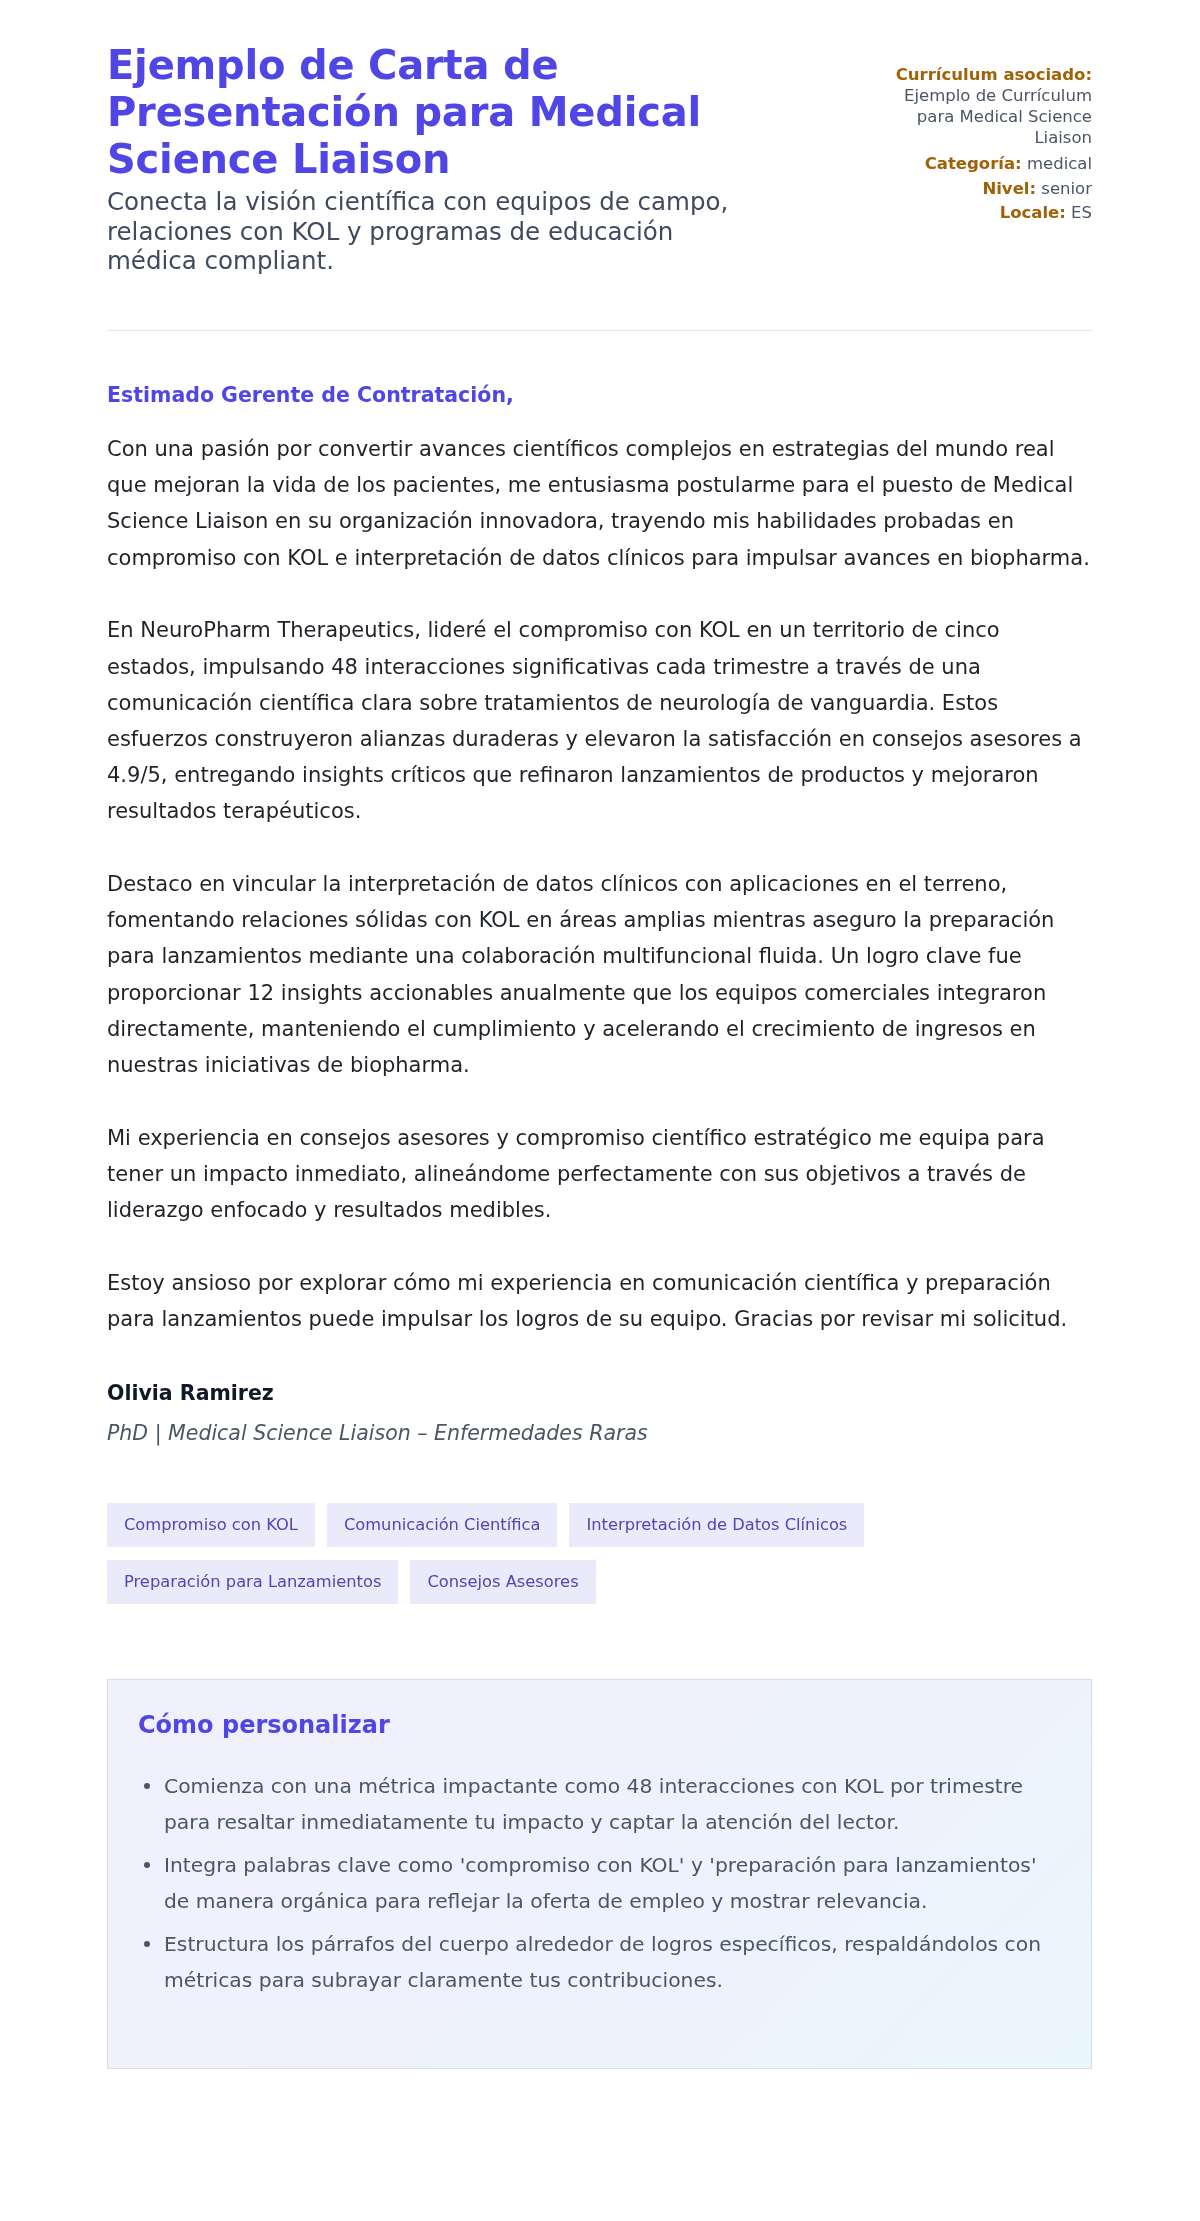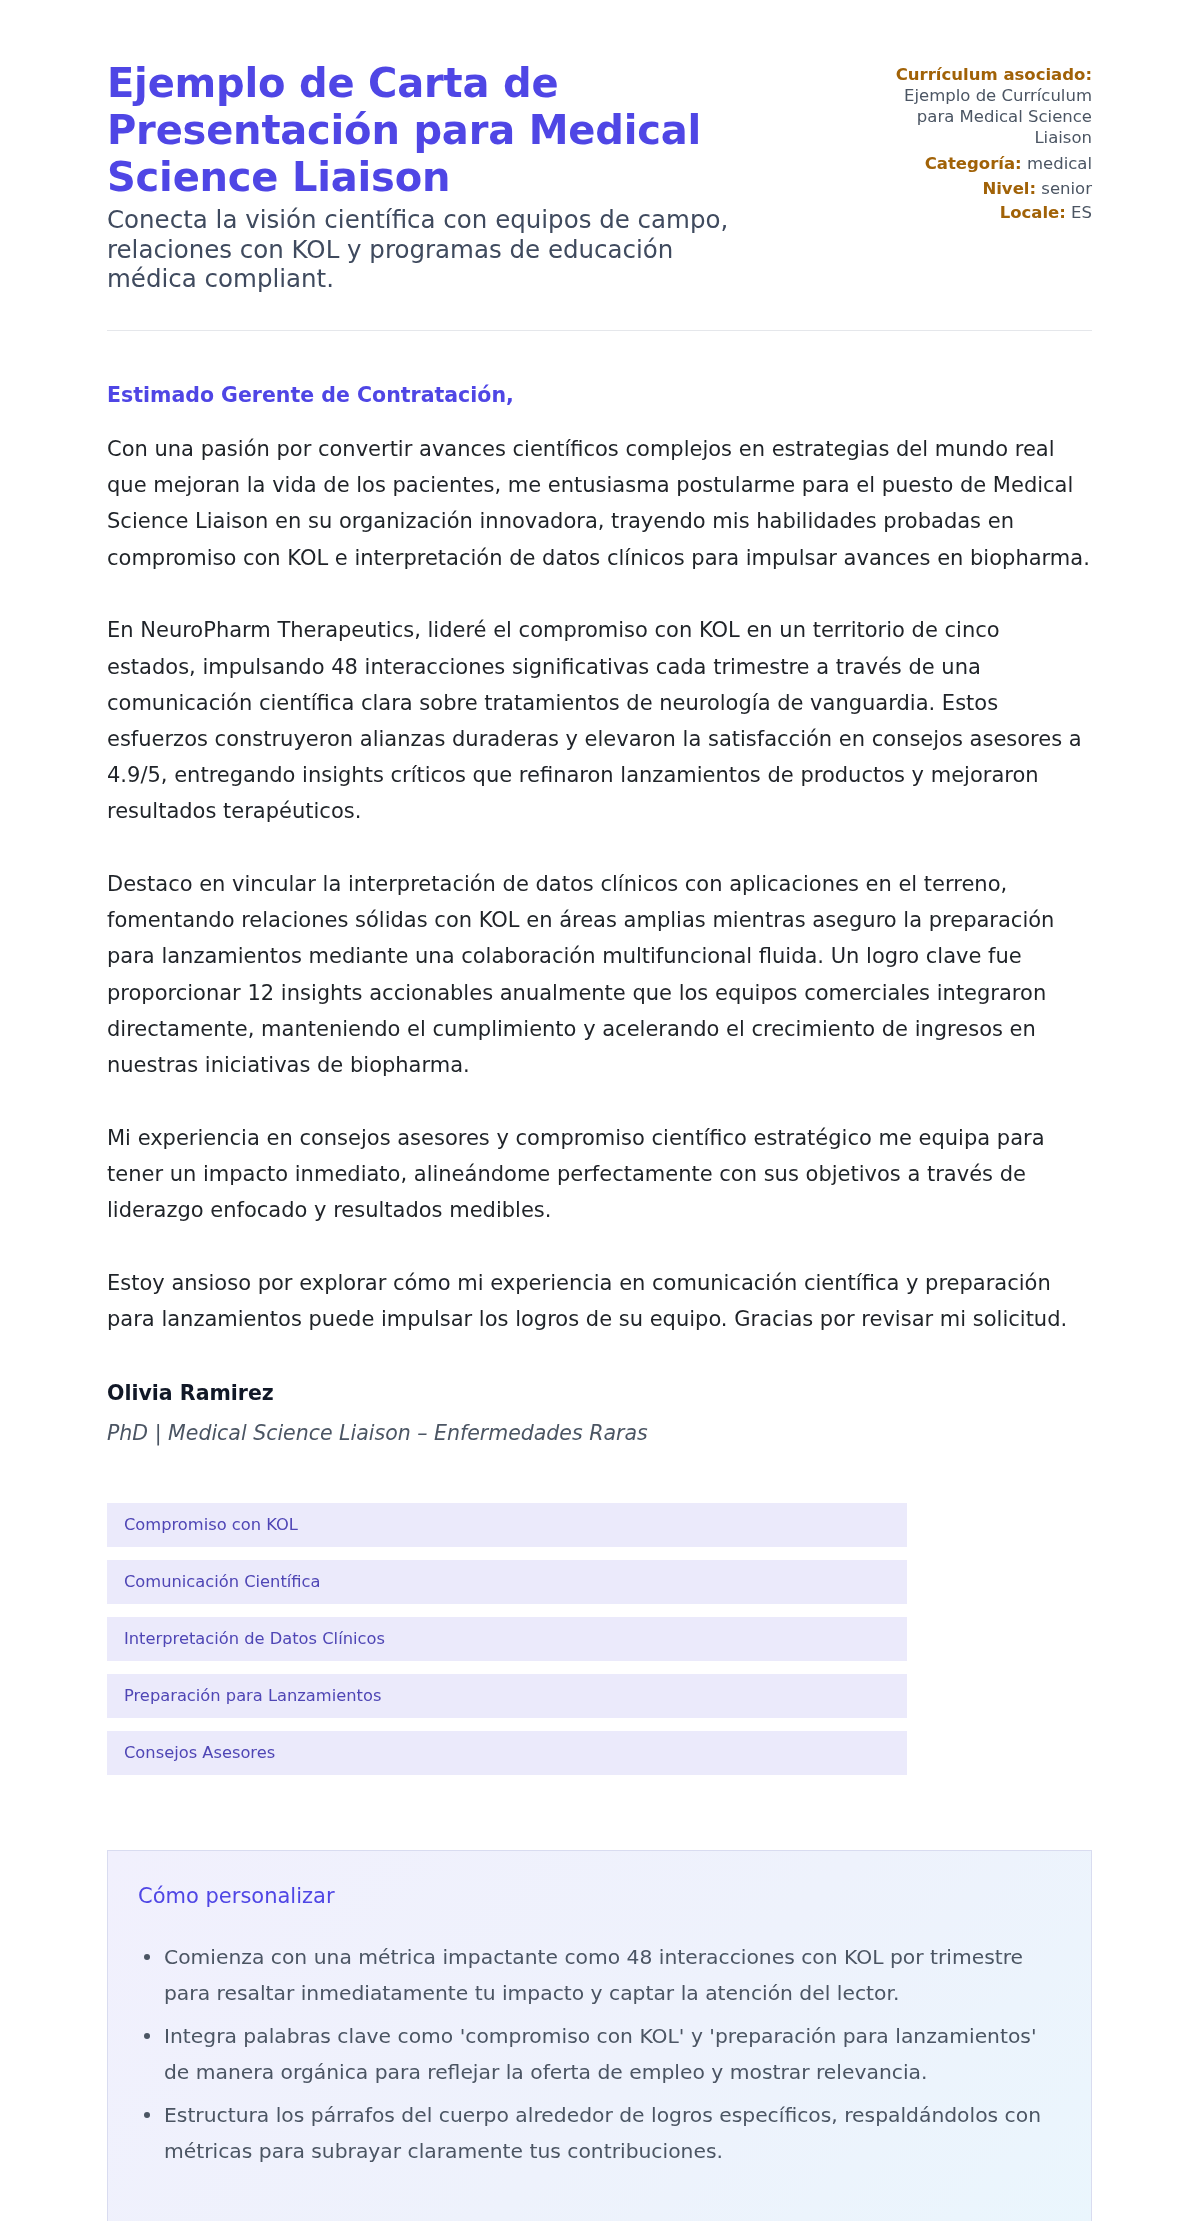--- a/index.html
+++ b/index.html
@@ -14,21 +14,21 @@
   }
   .page {
     position: absolute;
     left: 107px;
     top: 0;
     width: 985px;
   }
   
   .header {
     position: relative;
-    padding-top: 60px;
+    padding-top: 42px;
     height: 331px;
     border-bottom: 1px solid #e5e7eb;
   }
   .header-left { width: 640px; }
   .title {
     font-size: 40px;
     font-weight: bold;
     line-height: 47px;
     color: #4f46e5;
     letter-spacing: -0.2px;
@@ -84,21 +84,20 @@
     font-style: italic;
   }
 
   
   .tags {
     margin-top: 56px;
     display: flex;
     flex-wrap: wrap;
     gap: 13px 12px;
     width: 800px;
-    flex-direction: column;
   }
   .tag {
     background: #ebeafb;
     color: #4f46b5;
     font-size: 16.3px;
     line-height: 44px;
     height: 44px;
     padding: 0 17px;
     white-space: nowrap;
   }
@@ -106,22 +105,22 @@
   
   .tips {
     margin-top: 75px;
     width: 985px;
     height: 390px;
     border: 1px solid #d9dcf0;
     background: linear-gradient(135deg, #f1f0fd 0%, #eef2fc 55%, #eaf6fd 100%);
     padding: 30px 30px 0 30px;
   }
   .tips-title {
-    font-size: 21px;
-    font-weight: normal;
+    font-size: 24px;
+    font-weight: bold;
     color: #4f46e5;
     line-height: 30px;
   }
   .tips-list {
     margin-top: 28px;
     list-style: none;
   }
   .tips-item {
     position: relative;
     padding-left: 26px;

